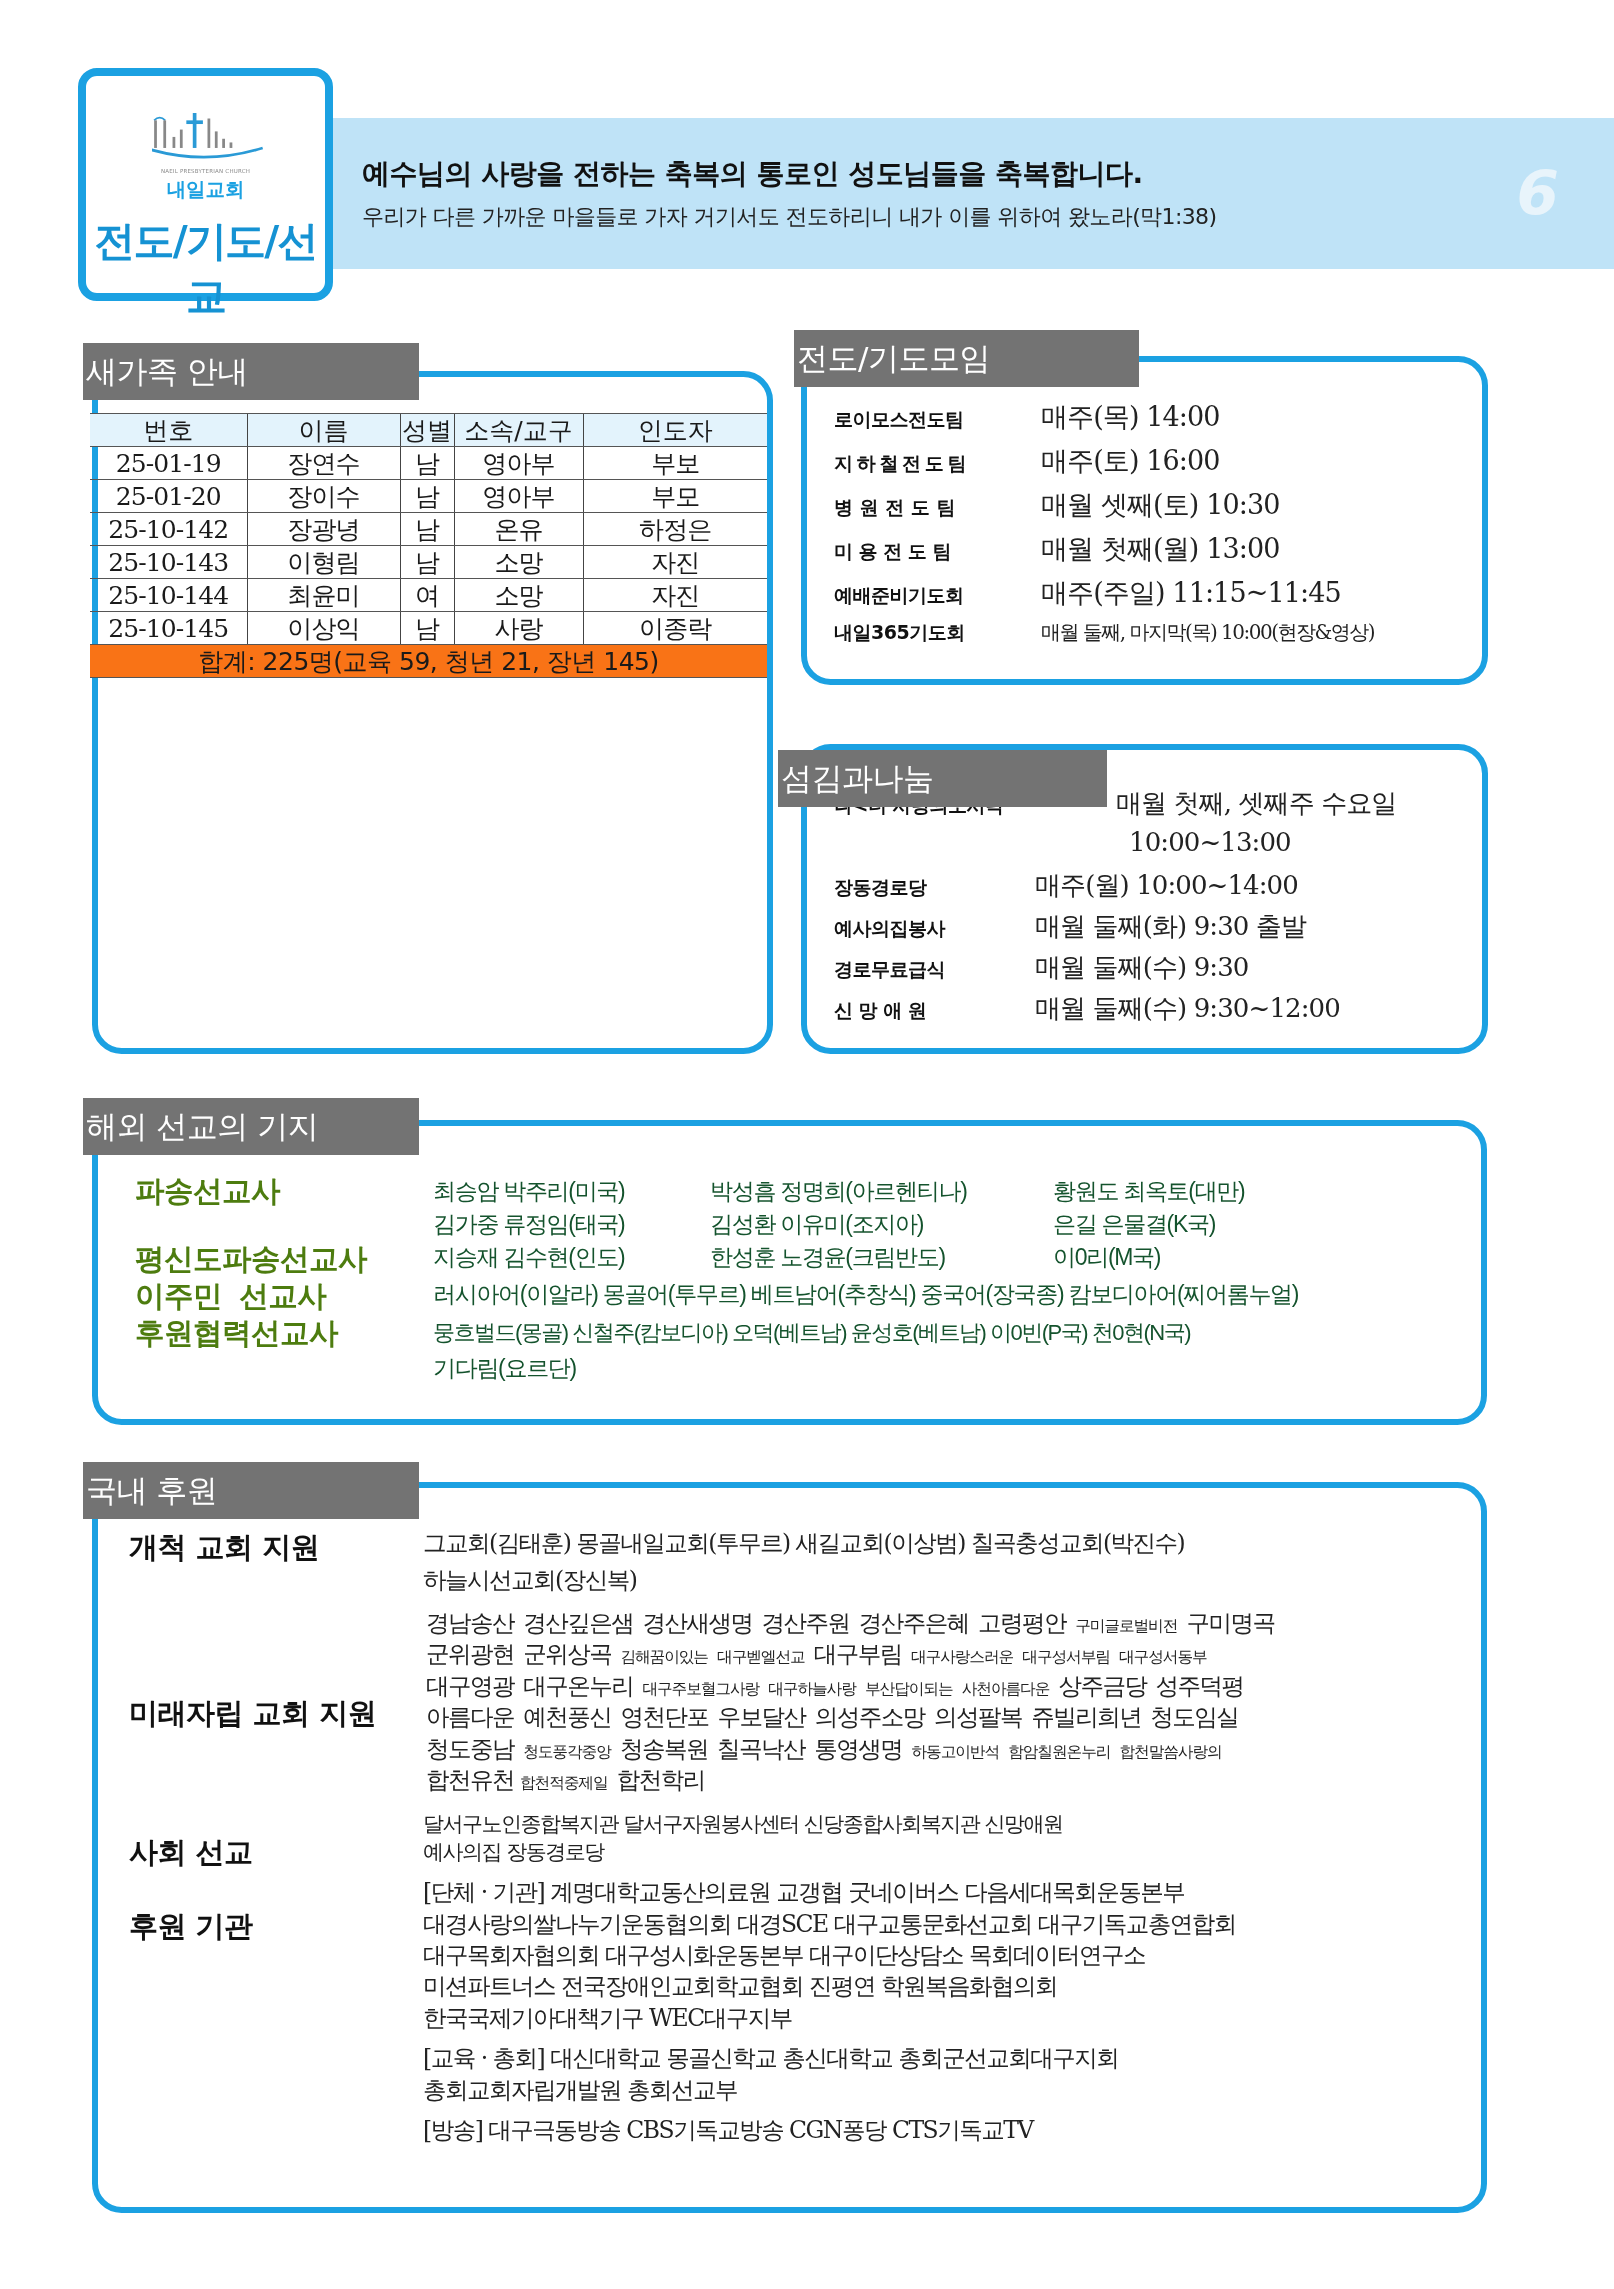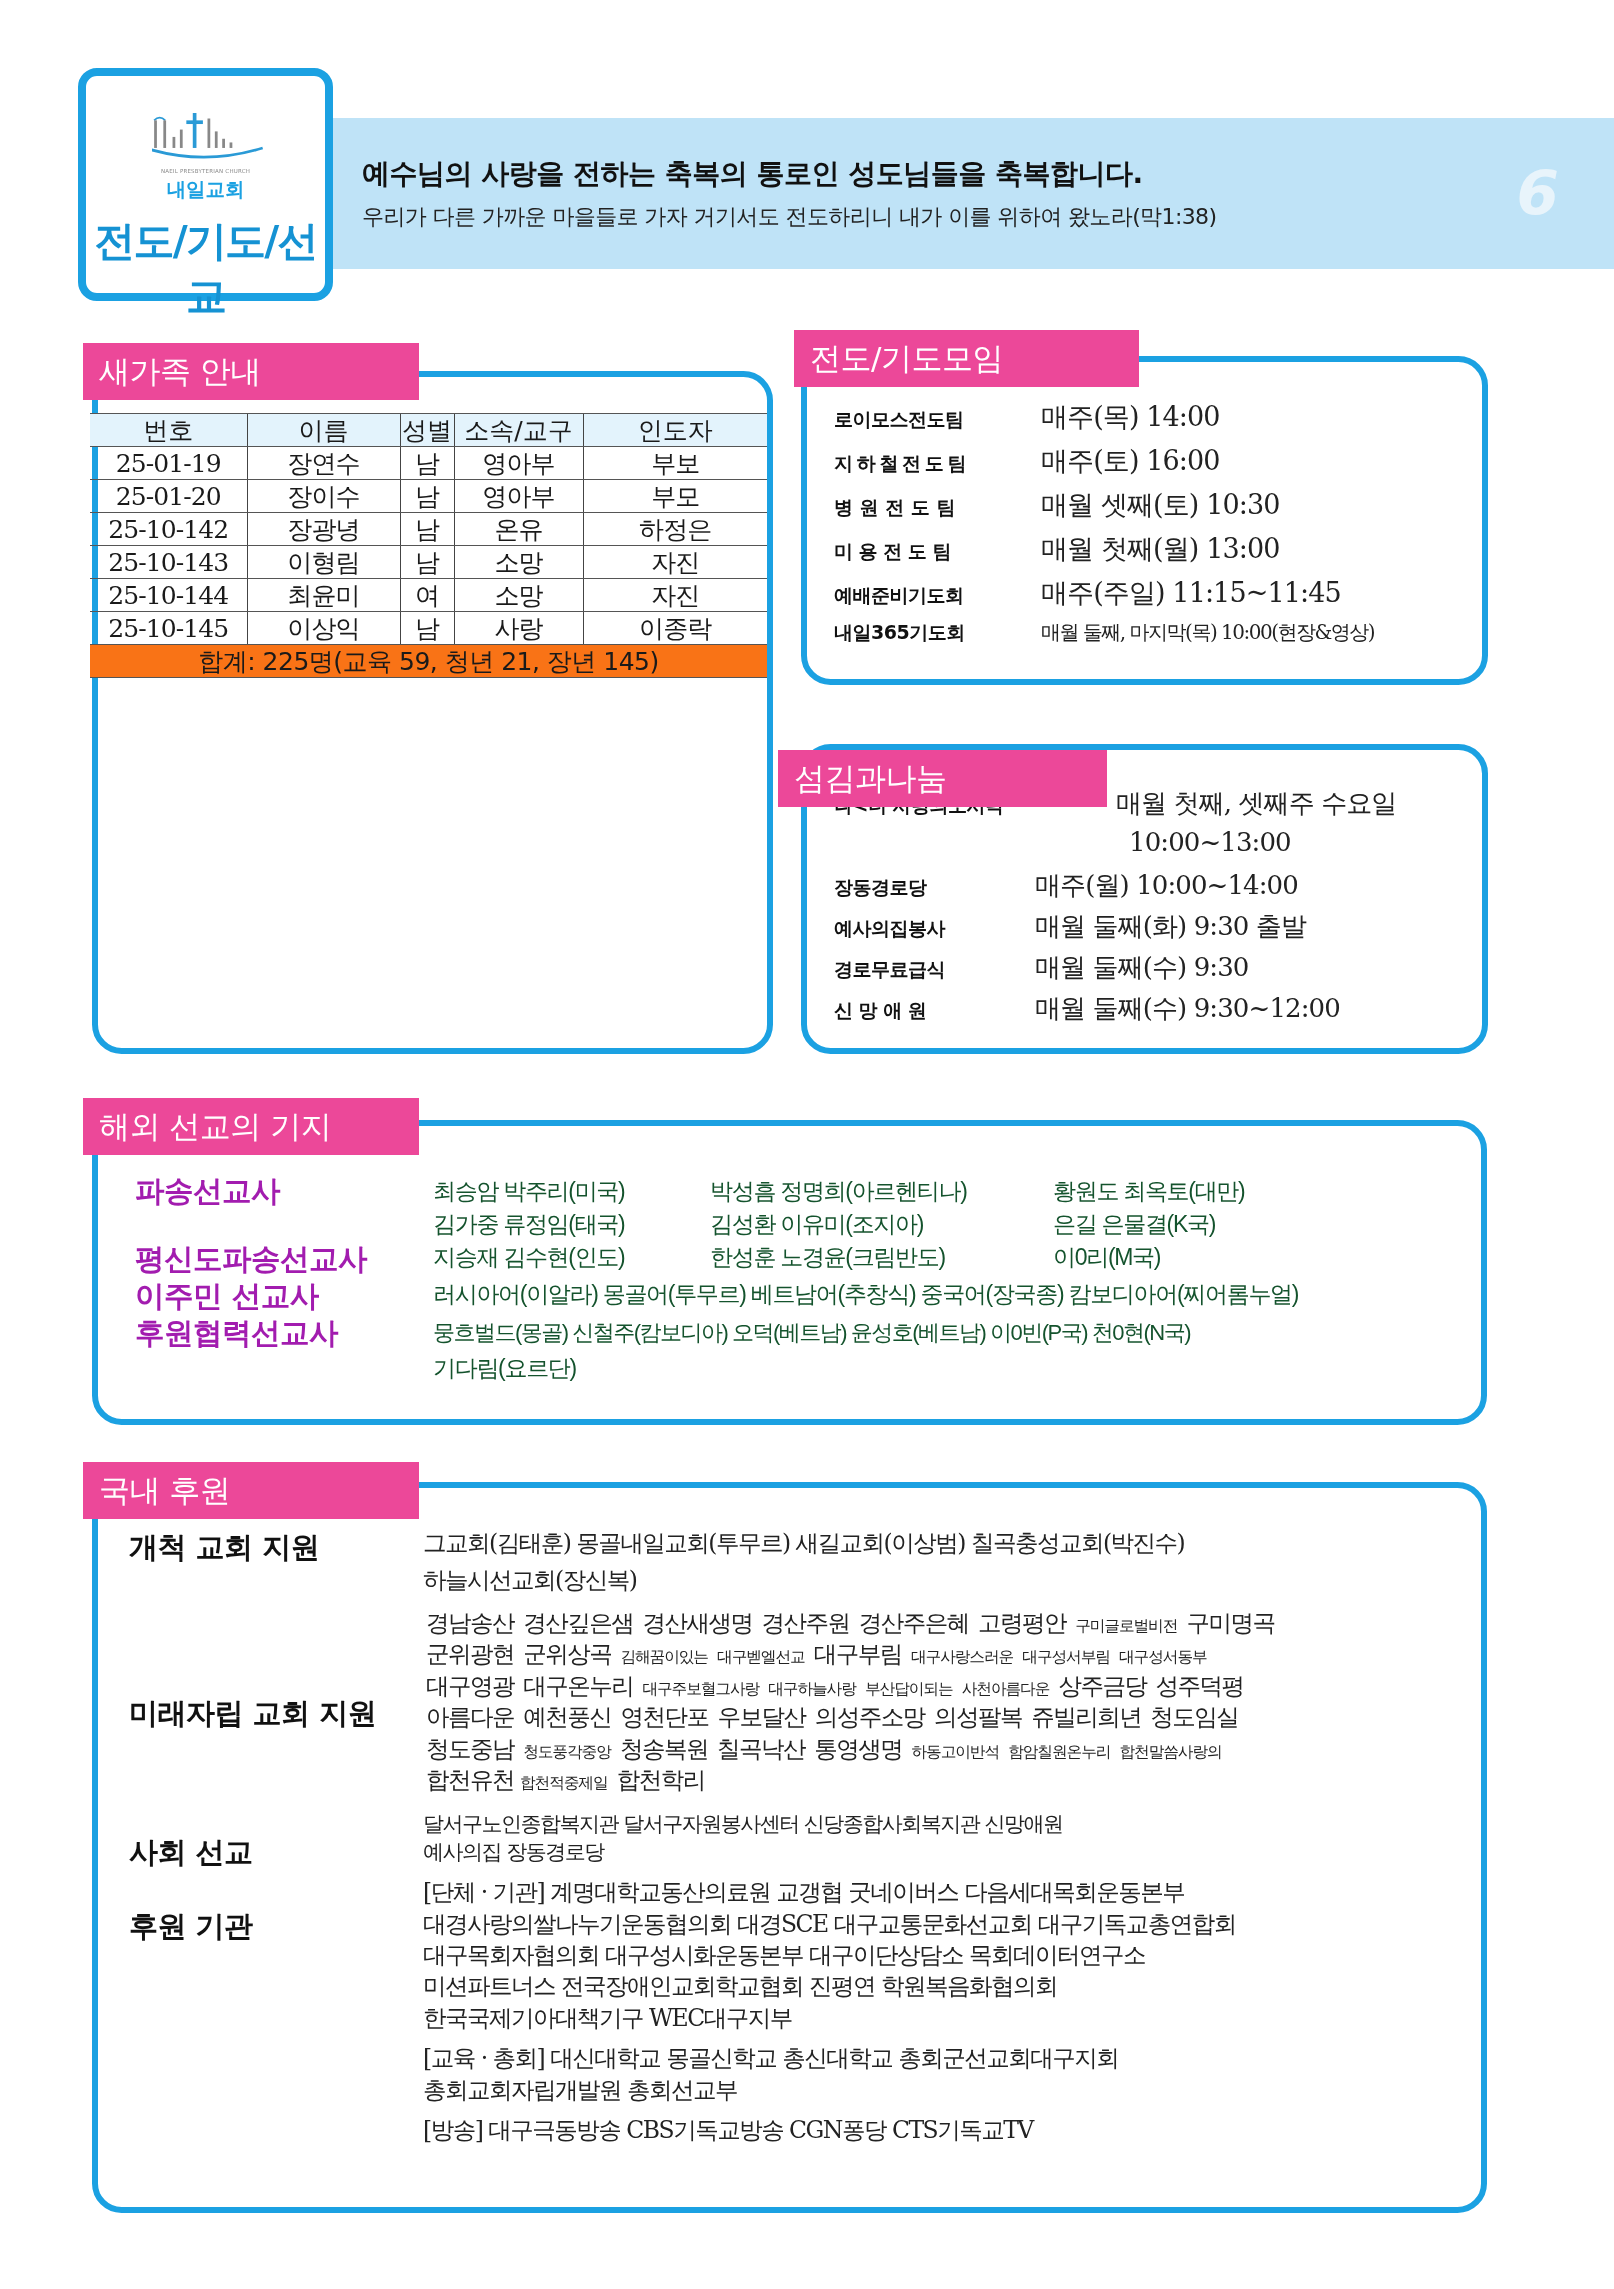--- a/index.html
+++ b/index.html
@@ -12,38 +12,38 @@
   .logo-sub { position: absolute; left: 0; right: 0; top: 92px; text-align: center; font-size: 5.5px; color: #8a8a8a; letter-spacing: 0.2px; }
   .logo-name { position: absolute; left: 0; right: 0; top: 100px; text-align: center; font-size: 19.4px; font-weight: bold; color: #1ba1e2; }
   .page-title { position: absolute; left: 0; right: 0; top: 138px; text-align: center; font-size: 41px; font-weight: bold; color: #1592d3; letter-spacing: -1.8px; }
   .banner { left: 323px; top: 118px; width: 1291px; height: 151px; background: #bfe3f7; z-index: 1; }
   .banner-headline { position: absolute; left: 39px; top: 37px; font-size: 28px; font-weight: bold; color: #111; letter-spacing: -0.5px; }
   .banner-verse { position: absolute; left: 39px; top: 84px; font-size: 22px; color: #222; letter-spacing: -0.6px; }
   .page-number { position: absolute; right: 55px; top: 39px; font-size: 61px; font-weight: bold; color: #e8f4fb; font-style: italic; }
 
   
   .frame { border: 6.5px solid #1ba1e2; border-radius: 29.5px; background: #fff; }
-  .tab { background: #ec4899; color: #fff; font-size: 31px; font-weight: 500; padding-left: 16px; line-height: 57px; height: 57px; z-index: 2; letter-spacing: -0.5px; }
+  .tab { background: #737373; color: #fff; font-size: 31px; font-weight: 500; padding-left: 3px; line-height: 57px; height: 57px; z-index: 2; letter-spacing: -0.5px; }
 
   
   .nf-table { position: absolute; left: 90px; top: 413px; width: 677px; border-collapse: collapse; font-size: 25px; }
   .nf-table th, .nf-table td { border-top: 1.8px solid #555; border-bottom: 1.8px solid #555; height: 33px; text-align: center; font-weight: normal; padding: 0; line-height: 31px; }
   .nf-table th + th, .nf-table td + td { border-left: 1.8px solid #444; }
   .nf-table thead tr { background: #e3f3fc; }
   .nf-table td { font-family: "DejaVu Serif", serif; letter-spacing: -0.9px; }
   .nf-total { background: #f97316; font-family: "DejaVu Sans", sans-serif !important; letter-spacing: -0.5px !important; }
 
   
   .kv-list { position: absolute; }
   .kv-row { display: flex; align-items: baseline; white-space: nowrap; }
   .kv-key { font-weight: bold; font-size: 19px; color: #111; letter-spacing: -0.5px; }
   .kv-val { font-family: "DejaVu Serif", serif; font-size: 27px; color: #222; margin-left: 13px; letter-spacing: -0.9px; }
 
   
-  .ms-label { position: absolute; font-weight: bold; font-size: 29.5px; color: #a21caf; letter-spacing: -0.5px; white-space: nowrap; }
+  .ms-label { position: absolute; font-weight: bold; font-size: 29.5px; color: #4d7c0f; letter-spacing: -0.5px; white-space: nowrap; font-family: Liberation Mono, monospace; }
   .ms-line { position: absolute; font-family: Liberation Sans, sans-serif; font-size: 23px; color: #14532d; white-space: nowrap; letter-spacing: -1.3px; margin-left: 16px; }
 
   .dom-label { position: absolute; font-weight: bold; font-size: 29px; color: #111; letter-spacing: -0.5px; white-space: nowrap; }
   .dom-line { position: absolute; font-family: "DejaVu Serif", serif; font-size: 23.5px; color: #222; white-space: nowrap; letter-spacing: -1.5px; line-height: 31px; }
   .sm { font-size: 15.7px; letter-spacing: -1.1px; }
 </style>
 </head>
 <body>
 
 <div class="abs banner">

